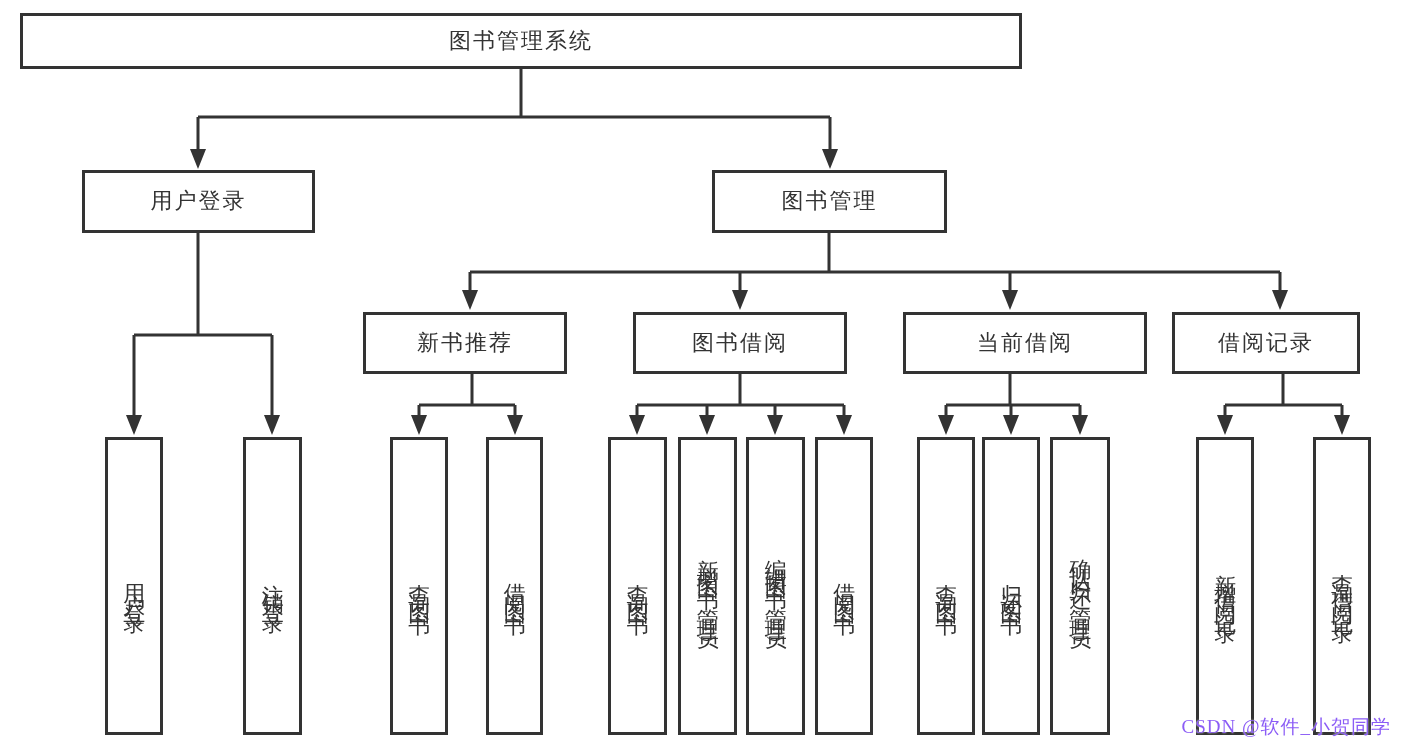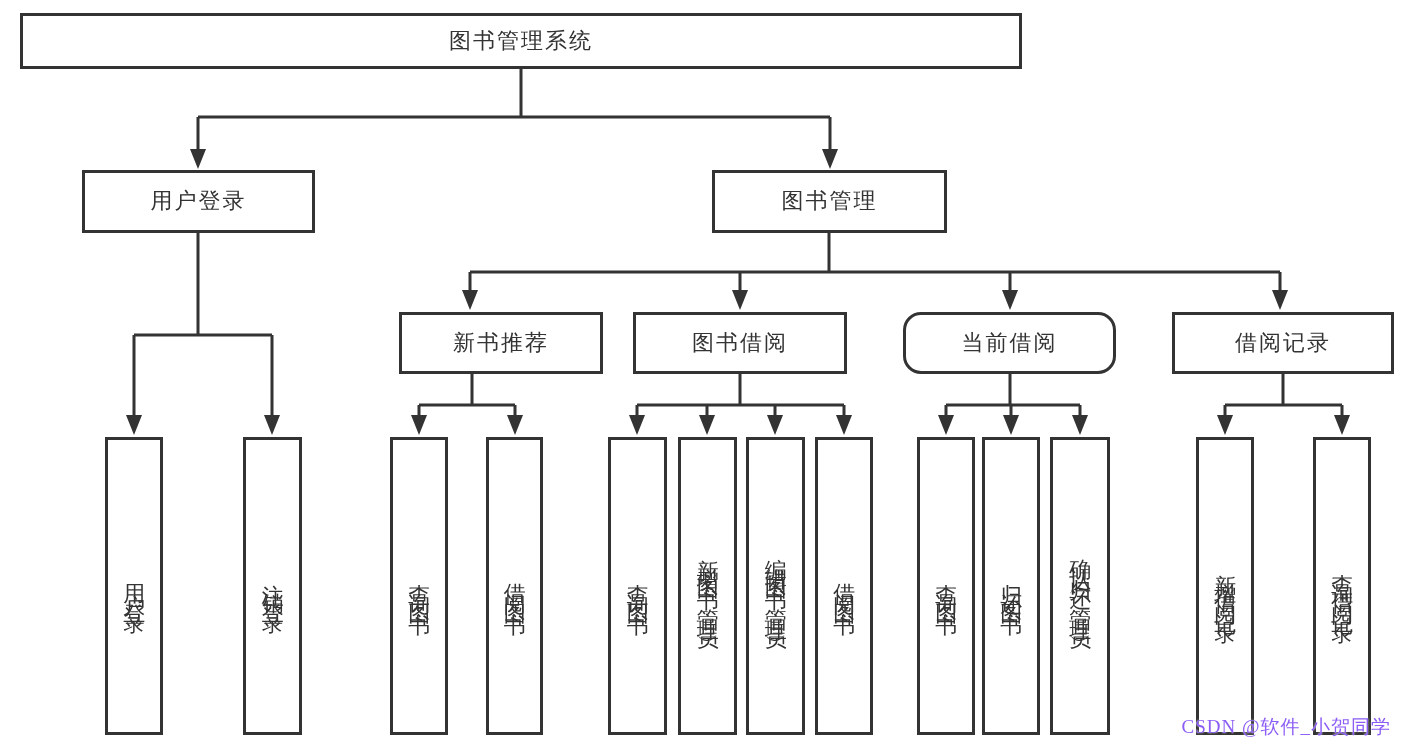--- a/index.html
+++ b/index.html
@@ -98,24 +98,24 @@
       <polygon points="1217,415 1233,415 1225,435"></polygon>
       <polygon points="1334,415 1350,415 1342,435"></polygon>
     </g>
   </svg>
 
   <div class="box" style="left:20px; top:13px; width:1002px; height:56px;">图书管理系统</div>
 
   <div class="box" style="left:82px; top:170px; width:233px; height:63px;">用户登录</div>
   <div class="box" style="left:712px; top:170px; width:235px; height:63px;font-family:Liberation Serif, serif;">图书管理</div>
 
-  <div class="box" style="left:363px; top:312px; width:204px; height:62px;margin-left:36px;">新书推荐</div>
+  <div class="box" style="left:363px; top:312px; width:204px; height:62px;">新书推荐</div>
   <div class="box" style="left:633px; top:312px; width:214px; height:62px;text-align:center;">图书借阅</div>
-  <div class="box" style="left:903px; top:312px; width:213px; height:62px;border-radius:18px;">当前借阅</div>
-  <div class="box" style="left:1172px; top:312px; width:222px; height:62px;">借阅记录</div>
+  <div class="box" style="left:903px; top:312px; width:244px; height:62px;">当前借阅</div>
+  <div class="box" style="left:1172px; top:312px; width:188px; height:62px;">借阅记录</div>
 
   <div class="box v" style="left:105px; top:437px; width:58px; height:298px;">用户登录</div>
   <div class="box v" style="left:243px; top:437px; width:59px; height:298px;">注销登录</div>
 
   <div class="box v" style="left:390px; top:437px; width:58px; height:298px;">查询图书</div>
   <div class="box v" style="left:486px; top:437px; width:57px; height:298px;">借阅图书</div>
 
   <div class="box v" style="left:608px; top:437px; width:59px; height:298px;">查询图书</div>
   <div class="box v" style="left:678px; top:437px; width:59px; height:298px;">新增图书（管理员）</div>
   <div class="box v" style="left:746px; top:437px; width:59px; height:298px;">编辑图书（管理员）</div>

